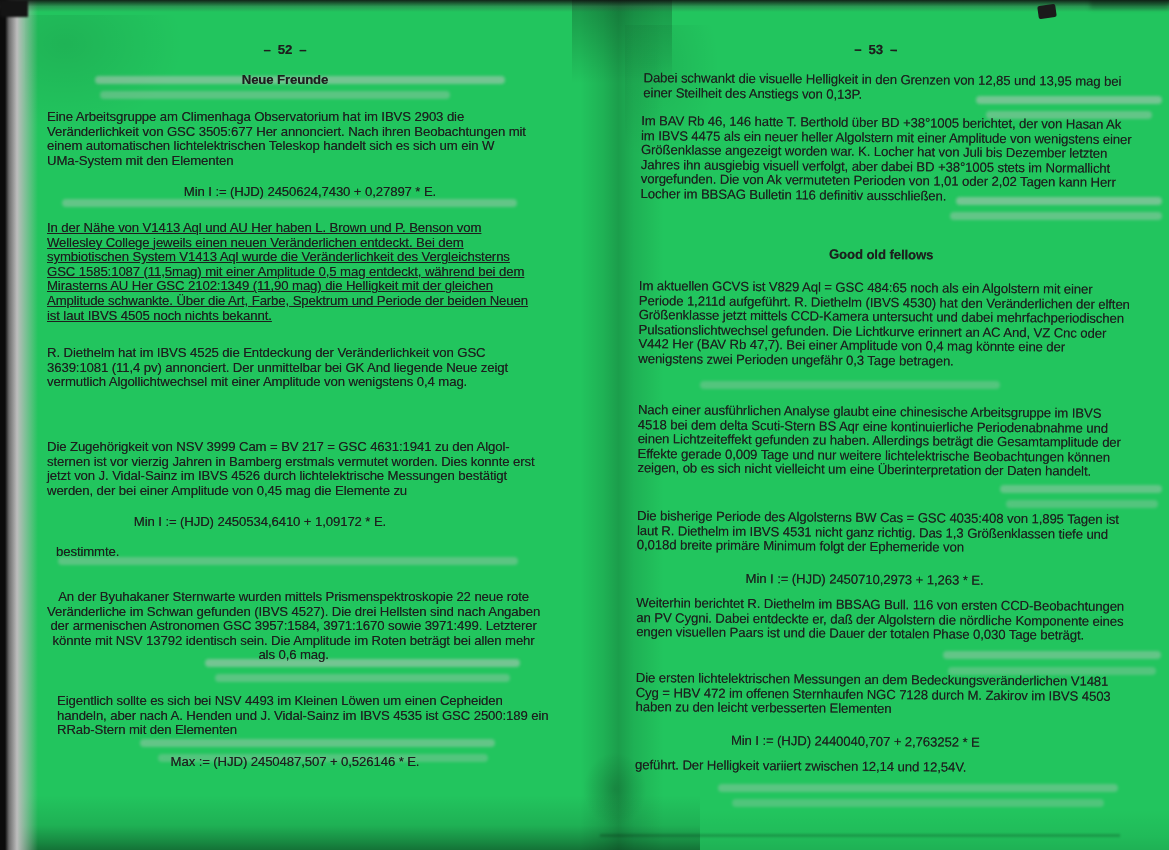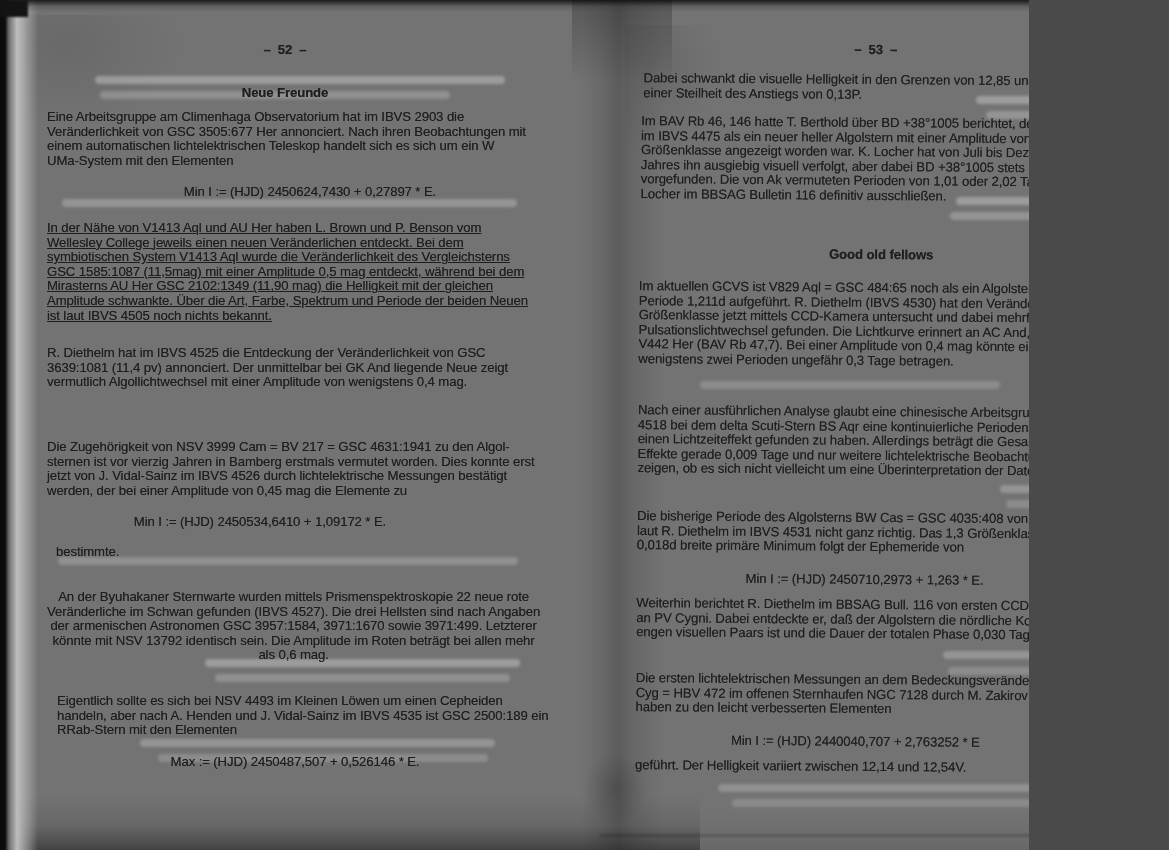--- a/index.html
+++ b/index.html
@@ -1,25 +1,25 @@
 <!DOCTYPE html>
 <html><head>
 <meta charset="utf-8">
 <style>
   html,body{margin:0;padding:0;background:#4a4a4a;}
-  #canvas{position:relative;width:1029px;height:850px;overflow:hidden;
-          background:#737373;font-family:"Liberation Sans",sans-serif;}
+  #canvas{position:relative;width:1169px;height:850px;overflow:hidden;
+          background:#22c55e;font-family:"Liberation Sans",sans-serif;}
   .txt{position:absolute;white-space:pre;font-size:13.2px;line-height:14.6px;
        letter-spacing:-0.12px;color:#1e1e1e;
        text-shadow:0 0 0.45px rgba(20,20,20,0.6);}
   .bold{font-weight:bold;}
   .ctr{text-align:center;}
   
   #l-num{top:43px;left:25px;width:520px;}
-  #l-head{top:73px;left:25px;width:520px;margin-top:13px;}
+  #l-head{top:73px;left:25px;width:520px;}
   #l-p1{top:110px;left:47px;}
   #l-f1{top:185px;left:40px;width:540px;}
   #l-p2{top:221px;left:47px;text-decoration:underline;}
   #l-p3{top:346px;left:47px;}
   #l-p4{top:440px;left:47px;}
   #l-f2{top:515px;left:0px;width:520px;}
   #l-p4e{top:545px;left:47px;padding-left:9px;}
   #l-p5{top:590px;left:47px;text-align:center;}
   #l-p6{top:694px;left:57px;}
   #l-f3{top:755px;left:30px;width:530px;}

